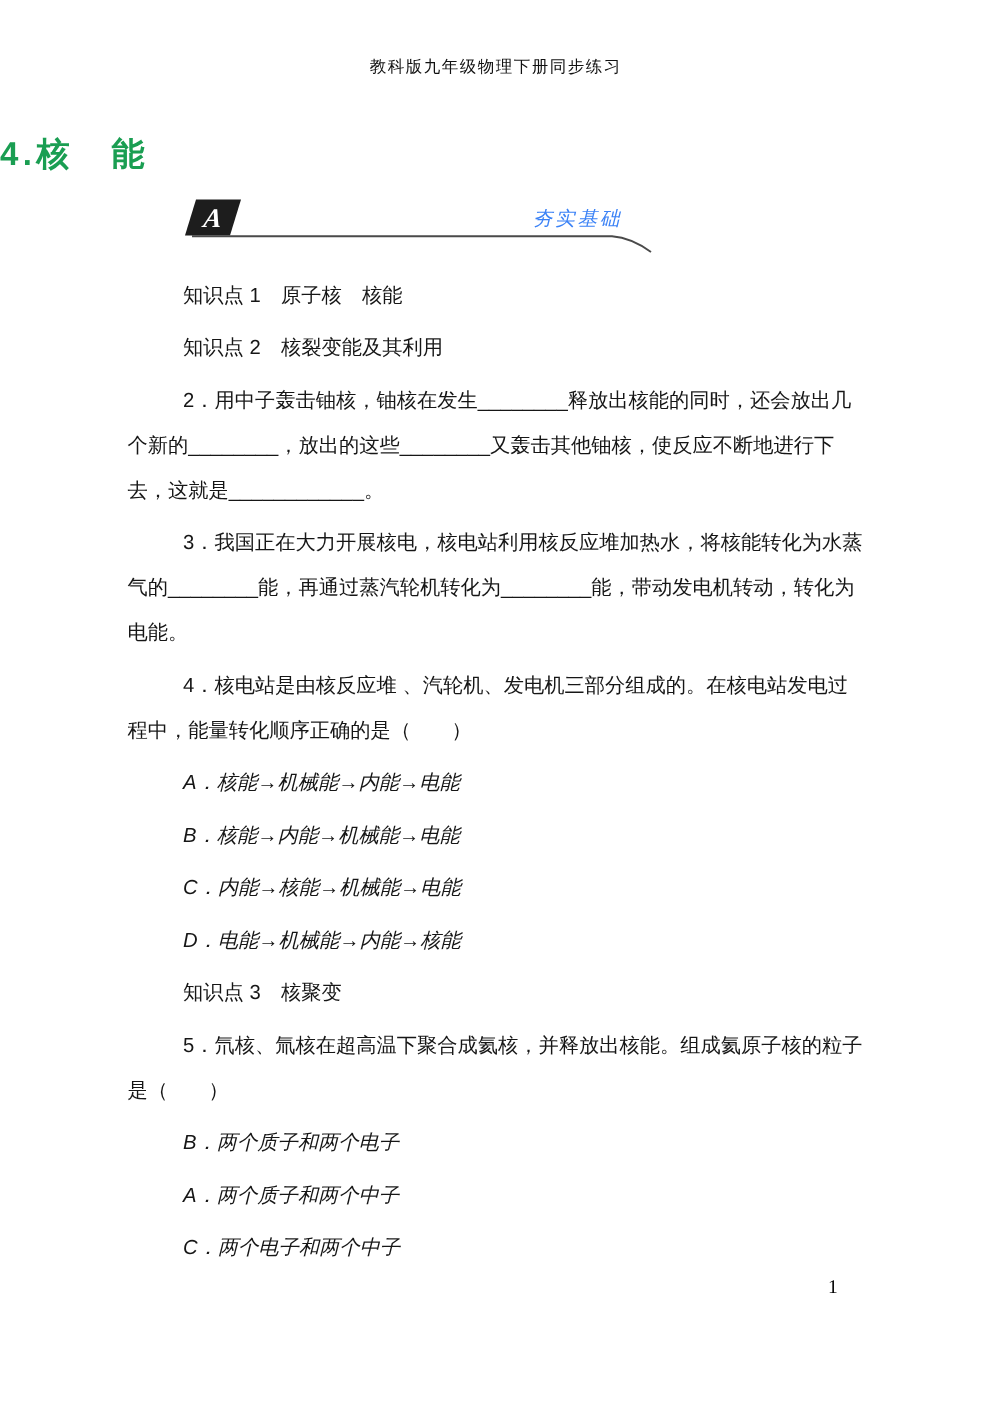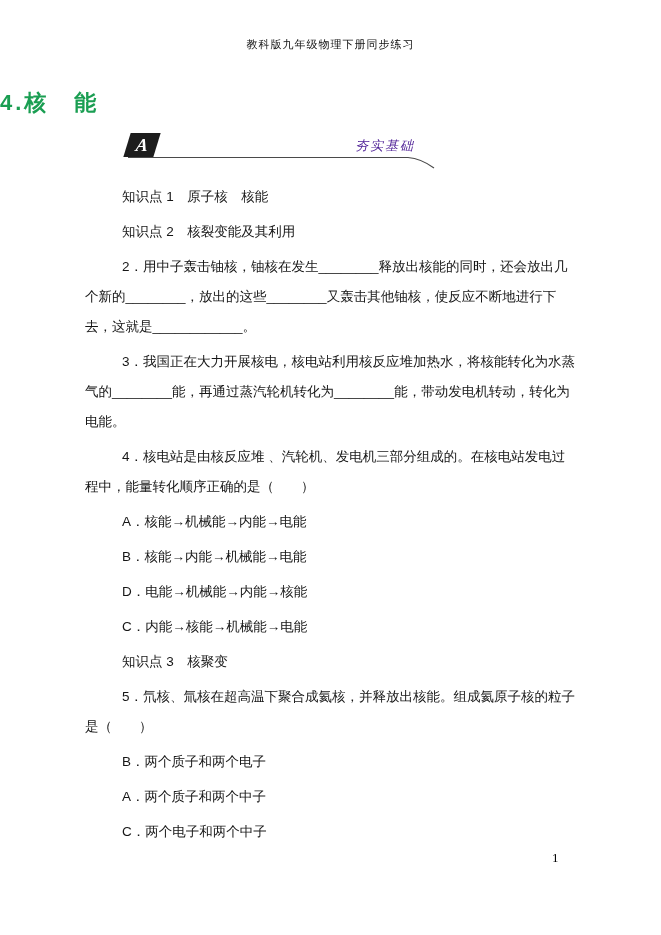--- a/index.html
+++ b/index.html
@@ -57,33 +57,33 @@
     color:#141414;
     white-space:nowrap;
   }
   .banner-subtitle {
     position:absolute;
     left:228px; top:5px;
     font-family:Liberation Sans, sans-serif;
     font-style:italic;
     font-size:13px;
     letter-spacing:2px;
-    color:#4c1d95;
+    color:#3b82f6;
     white-space:nowrap;
   }
   .banner-rule { position:absolute; left:1px; top:24px; }
   .content {
     margin:14px 85px 0;
     font-size:13.5px;
     line-height:30px;
     color:#161616;
   }
   .kp { margin:5px 0 0; padding-left:37px; }
   .para { margin:5px 0 0; text-indent:37px; overflow-wrap:break-word; }
-  .option { margin:5px 0 0; padding-left:37px; }
+  .option { margin:5px 0 0; padding-left:37px;font-style:italic; }
   .page-number {
     position:absolute;
     left:552px; top:850px;
     font-size:13px;
     font-family:"Liberation Serif","DejaVu Serif",serif;
     color:#000000;
   }
 </style>
 </head>
 <body>
@@ -107,22 +107,22 @@
   <div class="content">
 
     <div class="kp">知识点 1　原子核　核能</div>
 
     <div class="kp">知识点 2　核裂变能及其利用</div>
     <p class="para">2．用中子轰击铀核，铀核在发生________释放出核能的同时，还会放出几个新的________，放出的这些________又轰击其他铀核，使反应不断地进行下去，这就是____________。</p>
     <p class="para">3．我国正在大力开展核电，核电站利用核反应堆加热水，将核能转化为水蒸气的________能，再通过蒸汽轮机转化为________能，带动发电机转动，转化为电能。</p>
     <p class="para">4．核电站是由核反应堆 、汽轮机、发电机三部分组成的。在核电站发电过程中，能量转化顺序正确的是（　　）</p>
     <p class="option">A．核能→机械能→内能→电能</p>
     <p class="option">B．核能→内能→机械能→电能</p>
+    <p class="option">C．内能→核能→机械能→电能</p>
     <p class="option">D．电能→机械能→内能→核能</p>
-    <p class="option">C．内能→核能→机械能→电能</p>
 
     <div class="kp">知识点 3　核聚变</div>
     <p class="para">5．氘核、氚核在超高温下聚合成氦核，并释放出核能。组成氦原子核的粒子是（　　）</p>
     <p class="option">B．两个质子和两个电子</p>
     <p class="option">A．两个质子和两个中子</p>
     <p class="option">C．两个电子和两个中子</p>
 
   </div>
 
   <div class="page-number">1</div>

